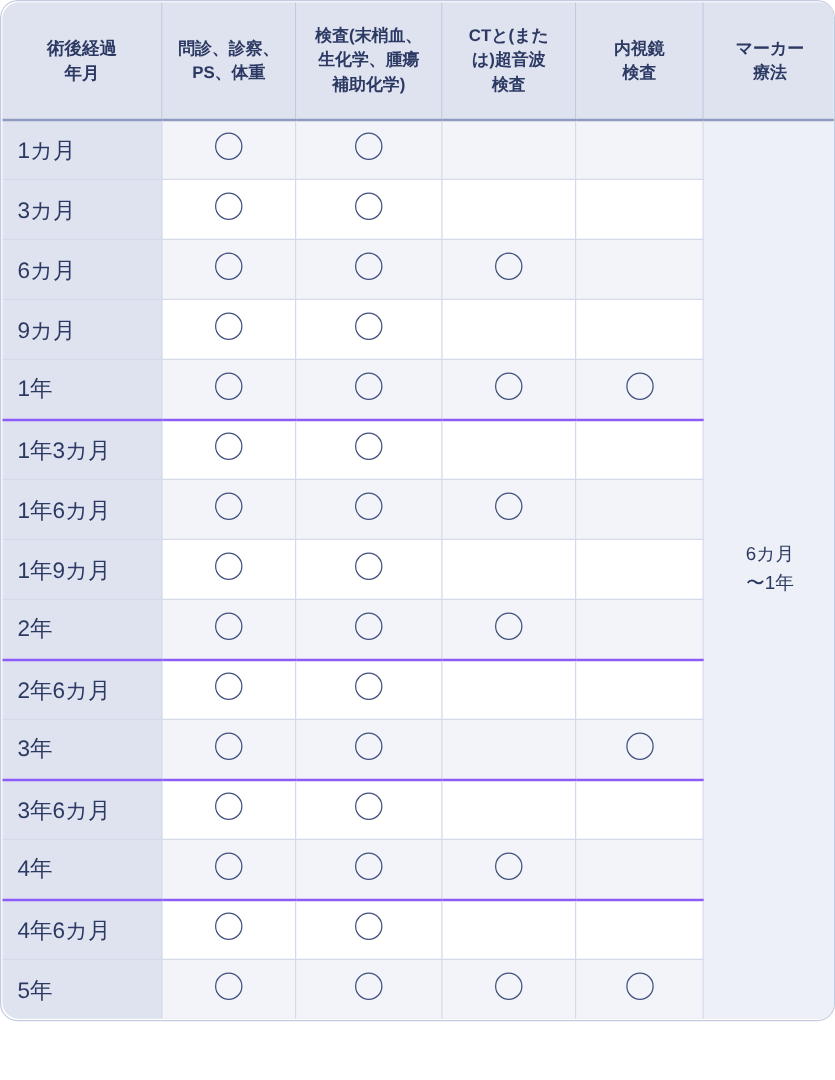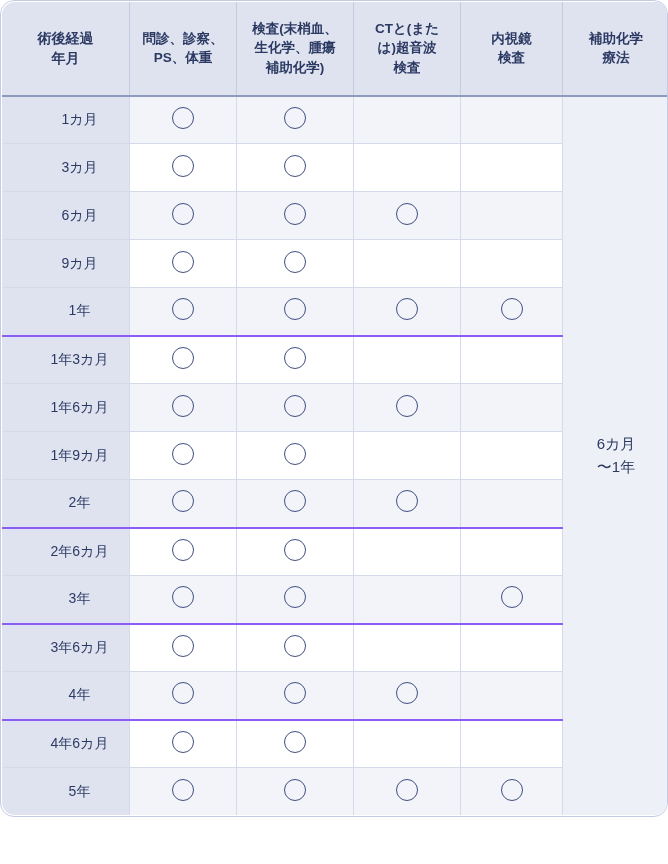--- a/index.html
+++ b/index.html
@@ -53,23 +53,23 @@
     border: 1px solid #d4daea;
     height: 48px;
     box-sizing: border-box;
     text-align: center;
     vertical-align: middle;
     padding: 0;
   }
   tbody td.label {
     background: #dfe3f0;
     color: #2c3a63;
-    font-size: 14px;
-    text-align: center;
-    padding-left: 28px;
+    font-size: 18px;
+    text-align: left;
+    padding-left: 12px;
     font-weight: normal;
   }
   tbody tr.alt td.label {
     background: #dfe3f0;
   }
   tbody td.cell {
     background: #ffffff;
   }
   tbody tr.alt td.cell {
     background: #f2f4f9;
@@ -143,21 +143,21 @@
           <th>
             <div>CTと(また</div>
             <div>は)超音波</div>
             <div>検査</div>
           </th>
           <th>
             <div>内視鏡</div>
             <div>検査</div>
           </th>
           <th>
-            <div>補助化学</div>
+            <div>マーカー</div>
             <div>療法</div>
           </th>
         </tr>
       </thead>
       <tbody id="tbody">
           <tr class="alt">
             <td class="label">1カ月</td>
             <td class="cell"><span class="circle" title="○"></span></td>
             <td class="cell"><span class="circle" title="○"></span></td>
             <td class="cell"></td>

